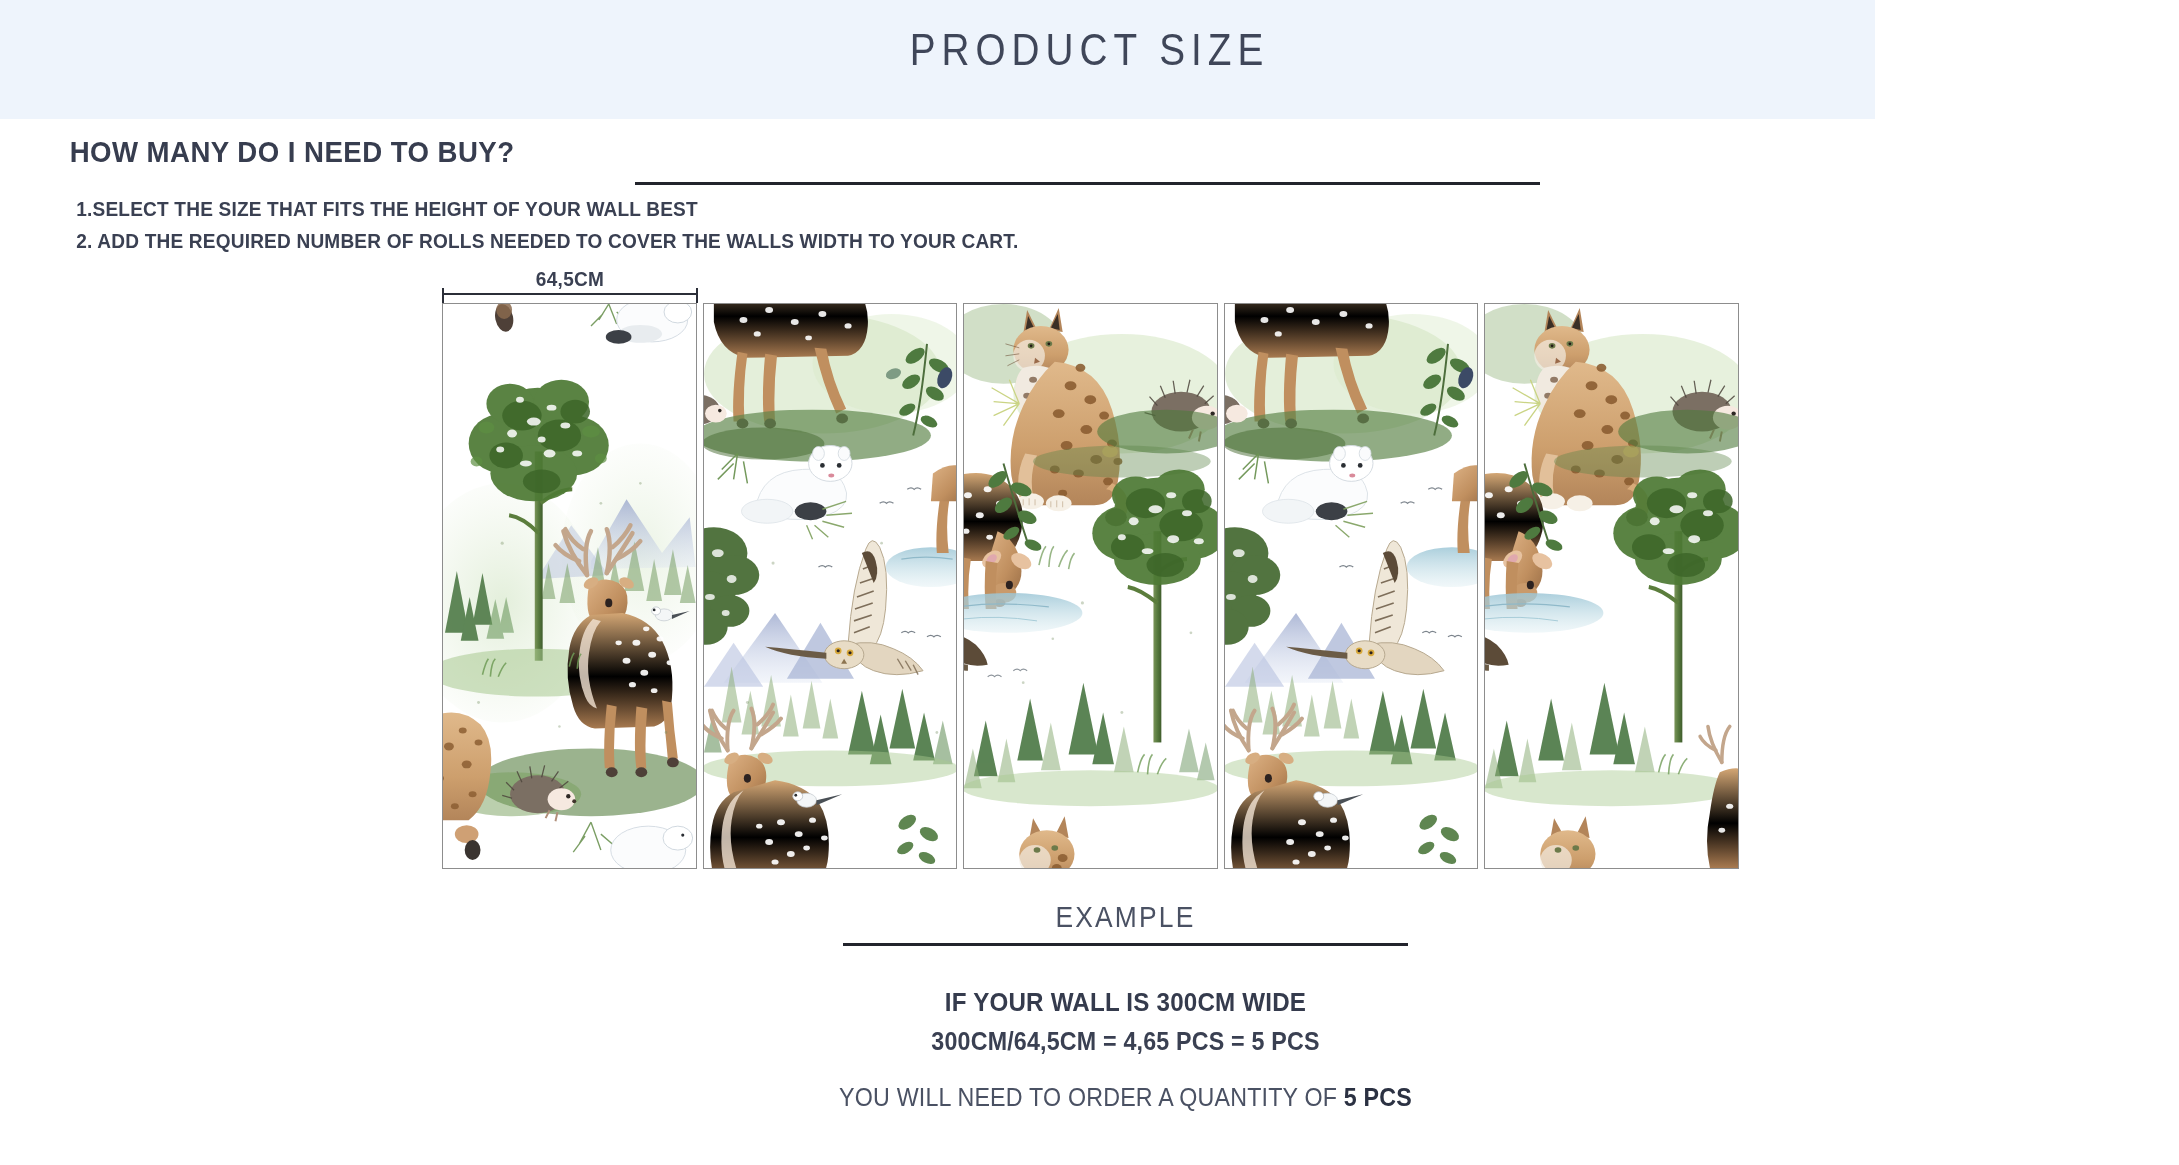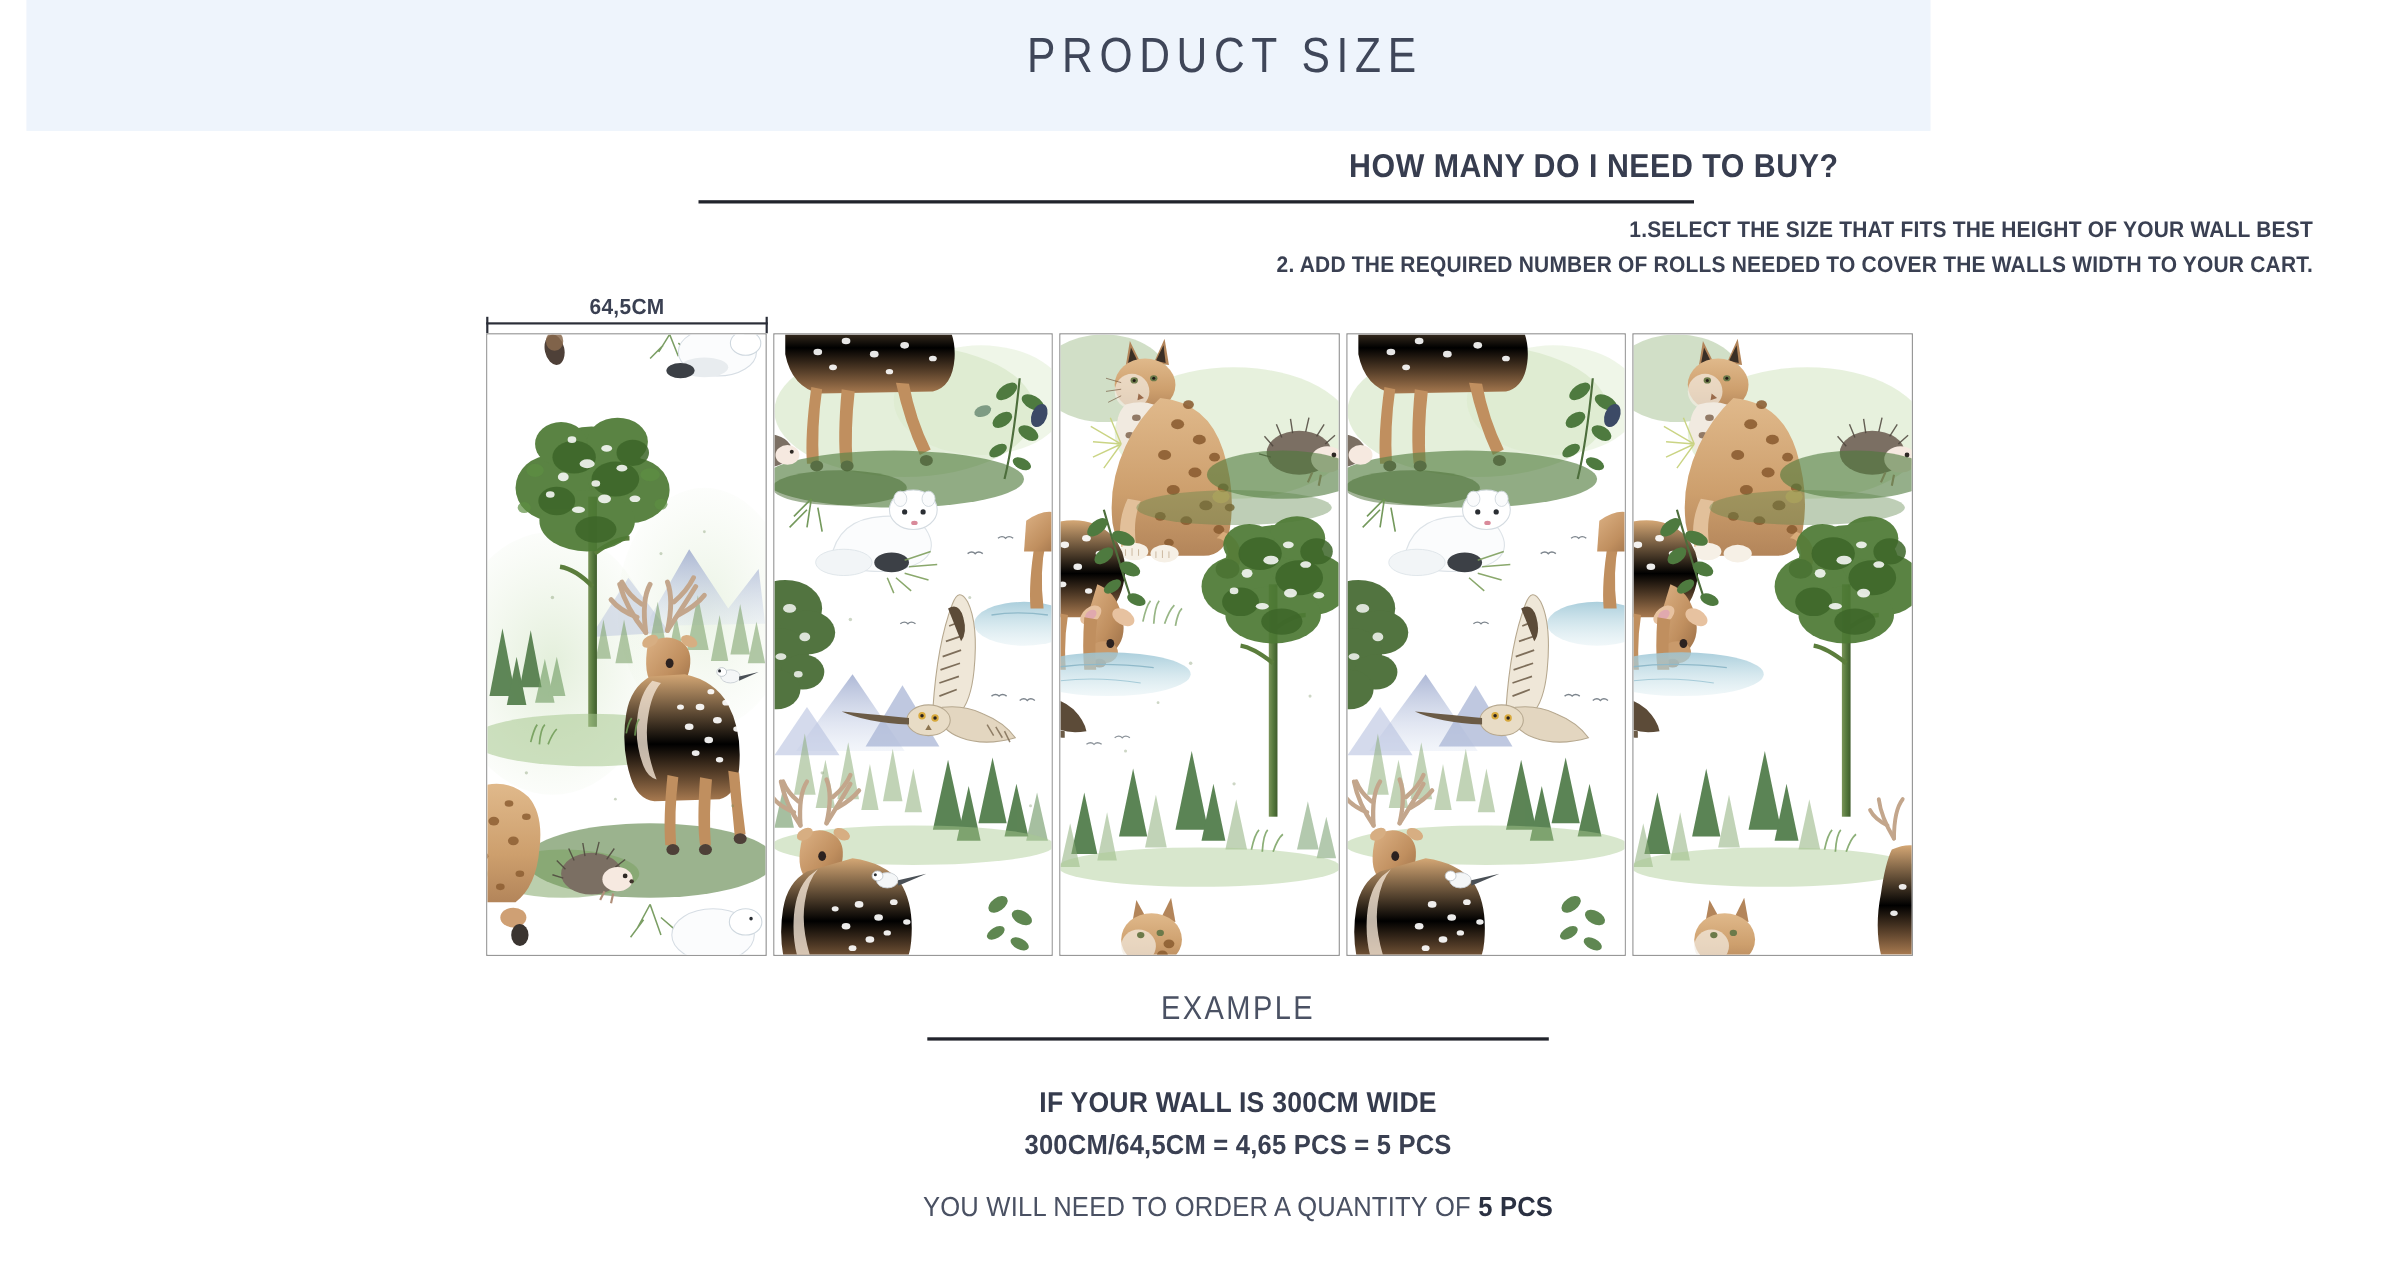--- a/index.html
+++ b/index.html
@@ -6,36 +6,35 @@
   body{
     width:2179px;height:1165px;
     background:#ffffff;
     font-family:"Liberation Sans", sans-serif;
     color:#3d4354;
     overflow:hidden;
     position:relative;
   }
   
   #header-band{
-    position:absolute;left:0;top:0;width:1731px;height:119px;
+    position:absolute;left:0;top:0;width:1875px;height:119px;
     background:#eef4fc;
-    margin-left:24px;
   }
   #page-title{
     position:absolute;left:0;top:24px;width:2179px;
     text-align:center;
     font-size:45px;
     font-weight:400;
     letter-spacing:7px;
     color:#3f4659;
     transform:scaleX(0.86);
   }
   
   #instructions{
-    position:absolute;left:0;top:135px;width:1741px;text-align:right;
+    position:absolute;left:0;top:135px;width:1741px;text-align:left;
   }
   #howmany-title{
     font-size:30px;font-weight:700;letter-spacing:.5px;color:#373d4f;
     transform:scaleX(0.92);
   }
   #rule-top{
     position:absolute;left:635px;top:47px;width:905px;height:0;
     border-top:3px solid #22242c;
   }
   .instr-line{

